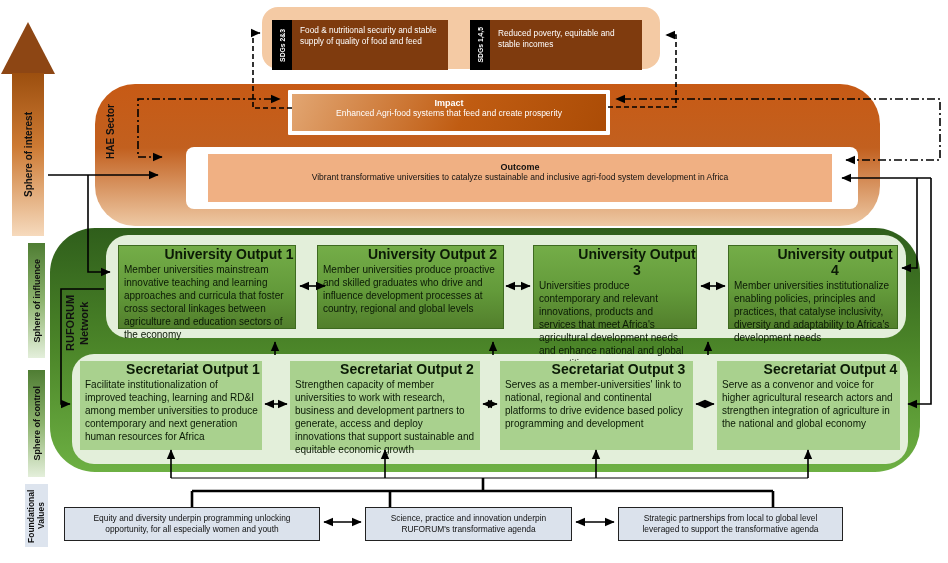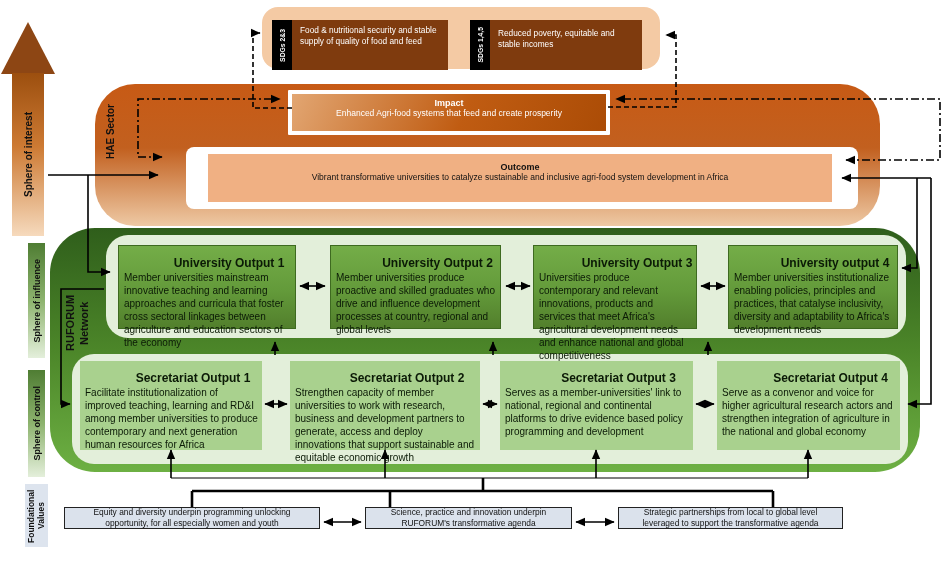--- a/index.html
+++ b/index.html
@@ -62,33 +62,33 @@
   .net{position:absolute;left:50px;top:228px;width:870px;height:244px;border-radius:45px;
       background:linear-gradient(180deg,#2f5e1b 0%,#4c8629 50%,#6db043 100%);}
   .net-label{position:absolute;left:58px;top:282px;width:38px;height:82px;
       display:flex;align-items:center;justify-content:center;}
   .net-label .vtext{font-size:11px;height:80px;line-height:1.3;}
   .uni-wrap{position:absolute;left:106px;top:235px;width:800px;height:103px;
       background:#e3efda;border-radius:22px;}
   .sec-wrap{position:absolute;left:72px;top:354px;width:836px;height:110px;
       background:#e3efda;border-radius:22px;}
   .obox{position:absolute;color:#0b1a06;}
-  .obox .ttl{font-size:12px;font-weight:bold;text-align:center;padding-top:10px;margin-left:44px;}
+  .obox .ttl{font-size:14px;font-weight:bold;text-align:center;padding-top:0;margin-left:44px;}
   .obox .txt{font-size:10px;line-height:1.3;padding:1px 4px 2px 5px;}
   .ubox{top:245px;height:84px;
       background:linear-gradient(180deg,#74ad48 0%,#639a3a 55%,#527f2c 100%);
       border:1px solid #3e6a20;}
-  .uo1{left:118px;width:178px;} .uo2{left:330px;width:171px;}
+  .uo1{left:118px;width:178px;} .uo2{left:317px;width:187px;}
   .uo3{left:533px;width:164px;} .uo4{left:728px;width:170px;}
   .sbox{top:361px;height:89px;background:#a9d18e;}
   .so1{left:80px;width:182px;} .so2{left:290px;width:190px;}
   .so3{left:500px;width:193px;} .so4{left:717px;width:183px;}
 
   
-  .fbox{position:absolute;top:507px;height:22px;background:#dbe2ec;border:1px solid #222;
+  .fbox{position:absolute;top:507px;height:34px;background:#dbe2ec;border:1px solid #222;
       color:#111;font-size:8.4px;line-height:1.35;text-align:center;
       display:flex;align-items:center;justify-content:center;padding:2px 14px;}
   .fb1{left:64px;width:256px;} .fb2{left:365px;width:207px;} .fb3{left:618px;width:225px;}
 
   
   svg.lines{position:absolute;left:0;top:0;pointer-events:none;}
   .solid{stroke:#000;stroke-width:1.6;fill:none;}
   .dashed{stroke:#000;stroke-width:1.6;fill:none;stroke-dasharray:5 3;}
   .dashdot{stroke:#000;stroke-width:1.6;fill:none;stroke-dasharray:8 3 2 3;}
   .thin{stroke:#000;stroke-width:1.2;fill:none;}

